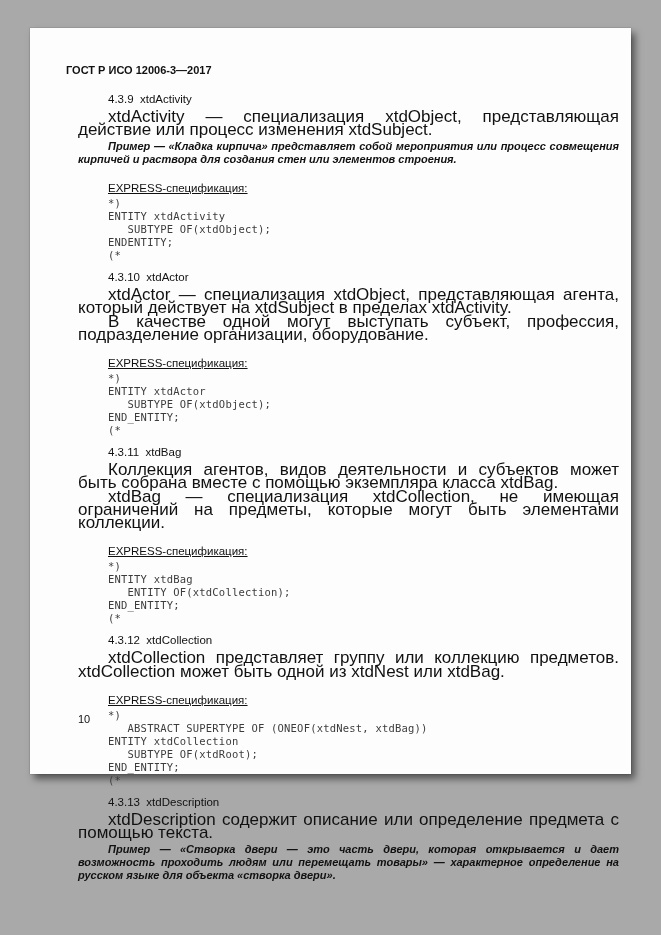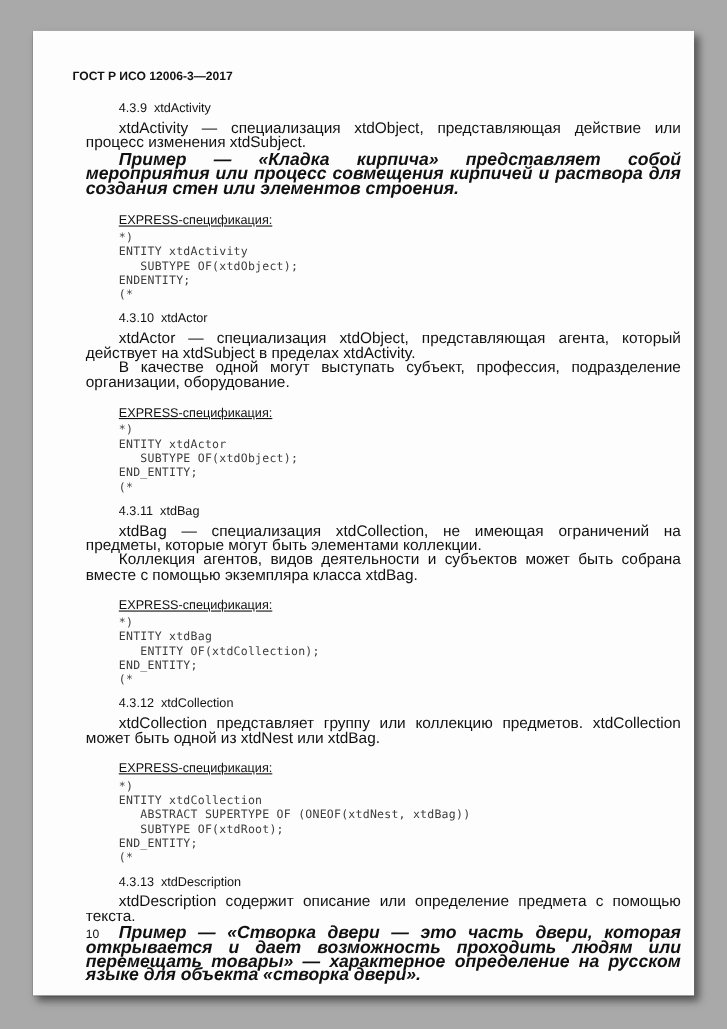--- a/index.html
+++ b/index.html
@@ -8,21 +8,21 @@
     width: 661px;
     height: 935px;
     background: #a9a9a9;
     font-family: "Liberation Sans", "DejaVu Sans", sans-serif;
     color: #111;
     overflow: hidden;
   }
   .sheet {
     position: relative;
     width: 601px;
-    height: 877px;
+    height: 746px;
     margin: 28px auto 0;
     background: #fdfdfd;
     box-shadow: 4px 5px 7px rgba(0,0,0,0.5), 0 0 1px rgba(0,0,0,0.45);
     padding: 36px 12px 0 48px;
   }
   .header {
     font-weight: bold;
     font-size: 11px;
     line-height: 13px;
     margin-left: -12px;
@@ -30,29 +30,29 @@
   }
   .heading {
     font-weight: normal;
     font-size: 11.5px;
     line-height: 13px;
     margin: 9px 0 4px;
     padding-left: 30px;
     white-space: pre;
   }
   .para {
-    font-size: 14px;
+    font-size: 17px;
     line-height: 13.2px;
     margin: 0;
     text-indent: 30px;
     text-align: justify;
   }
   .examples { margin: 4px 0; }
   .example {
-    font-size: 16px;
+    font-size: 11px;
     line-height: 12.8px;
     font-weight: bold;
     font-style: italic;
     margin: 0;
     text-indent: 30px;
     text-align: justify;
   }
   .express {
     font-size: 11.5px;
     line-height: 13.2px;
@@ -107,40 +107,40 @@
       <div class="code-line">*)</div>
       <div class="code-line">ENTITY xtdActor</div>
       <div class="code-line">   SUBTYPE OF(xtdObject);</div>
       <div class="code-line">END_ENTITY;</div>
       <div class="code-line">(*</div>
     </div>
   </div>
 
   <div>
     <div class="heading">4.3.11  xtdBag</div>
+    <p class="para">Коллекция агентов, видов деятельности и субъектов может быть собрана вместе с помощью экземпляра класса xtdBag.</p>
     <p class="para">xtdBag — специализация xtdCollection, не имеющая ограничений на предметы, которые могут быть элементами коллекции.</p>
-    <p class="para">Коллекция агентов, видов деятельности и субъектов может быть собрана вместе с помощью экземпляра класса xtdBag.</p>
     <div class="express"><span>EXPRESS-спецификация:</span></div>
     <div class="code">
       <div class="code-line">*)</div>
       <div class="code-line">ENTITY xtdBag</div>
       <div class="code-line">   ENTITY OF(xtdCollection);</div>
       <div class="code-line">END_ENTITY;</div>
       <div class="code-line">(*</div>
     </div>
   </div>
 
   <div>
     <div class="heading">4.3.12  xtdCollection</div>
     <p class="para">xtdCollection представляет группу или коллекцию предметов. xtdCollection может быть одной из xtdNest или xtdBag.</p>
     <div class="express"><span>EXPRESS-спецификация:</span></div>
     <div class="code">
       <div class="code-line">*)</div>
+      <div class="code-line">   ABSTRACT SUPERTYPE OF (ONEOF(xtdNest, xtdBag))</div>
       <div class="code-line">ENTITY xtdCollection</div>
-      <div class="code-line">   ABSTRACT SUPERTYPE OF (ONEOF(xtdNest, xtdBag))</div>
       <div class="code-line">   SUBTYPE OF(xtdRoot);</div>
       <div class="code-line">END_ENTITY;</div>
       <div class="code-line">(*</div>
     </div>
   </div>
 
   <div>
     <div class="heading">4.3.13  xtdDescription</div>
     <p class="para">xtdDescription содержит описание или определение предмета с помощью текста.</p>
     <div class="examples">

